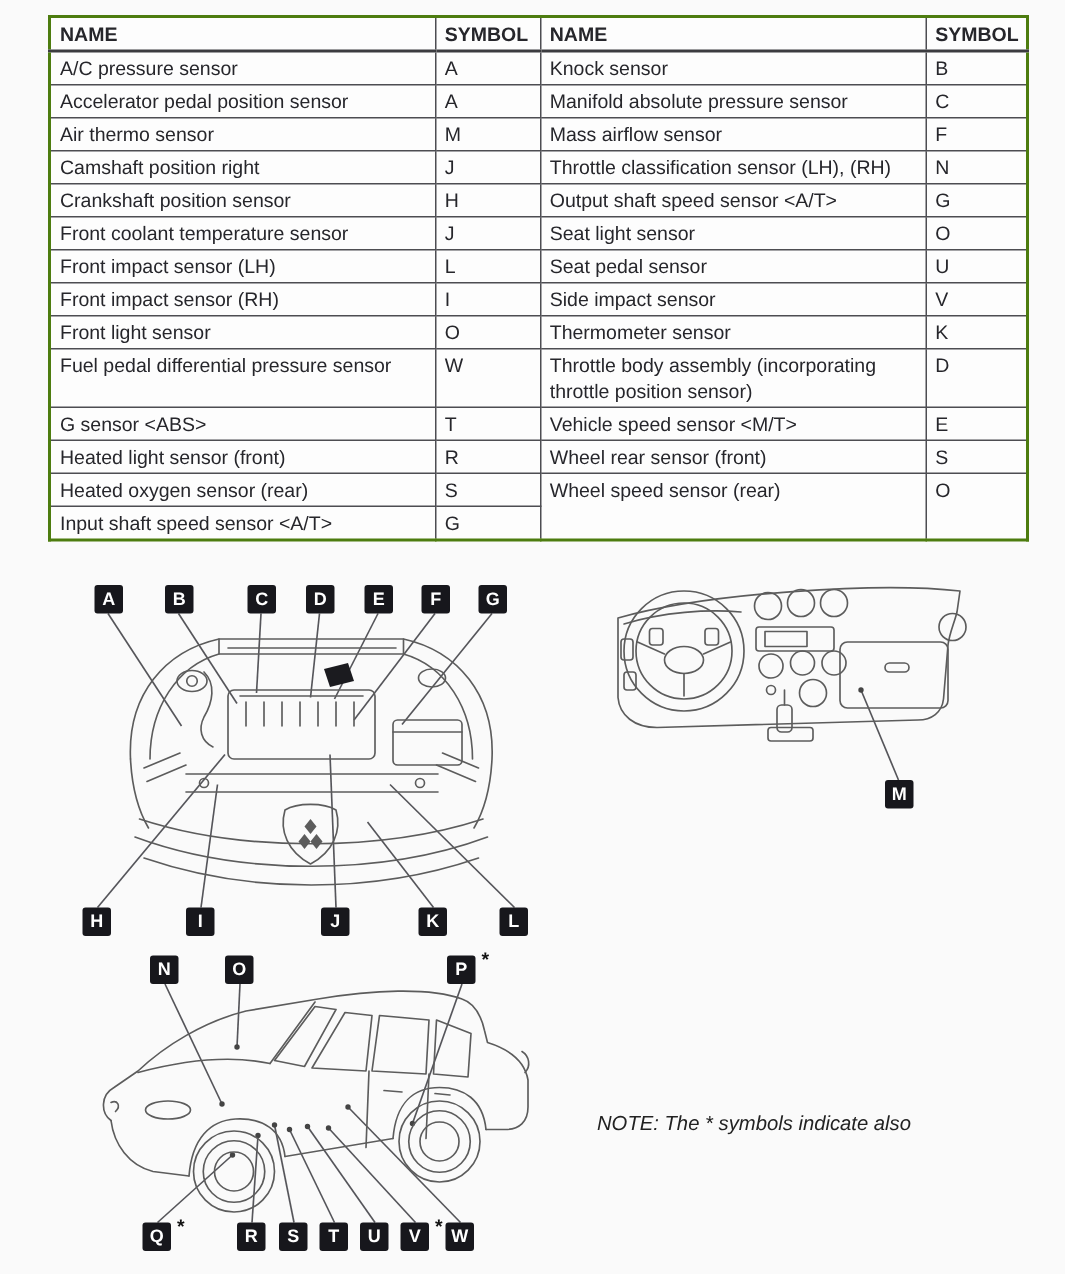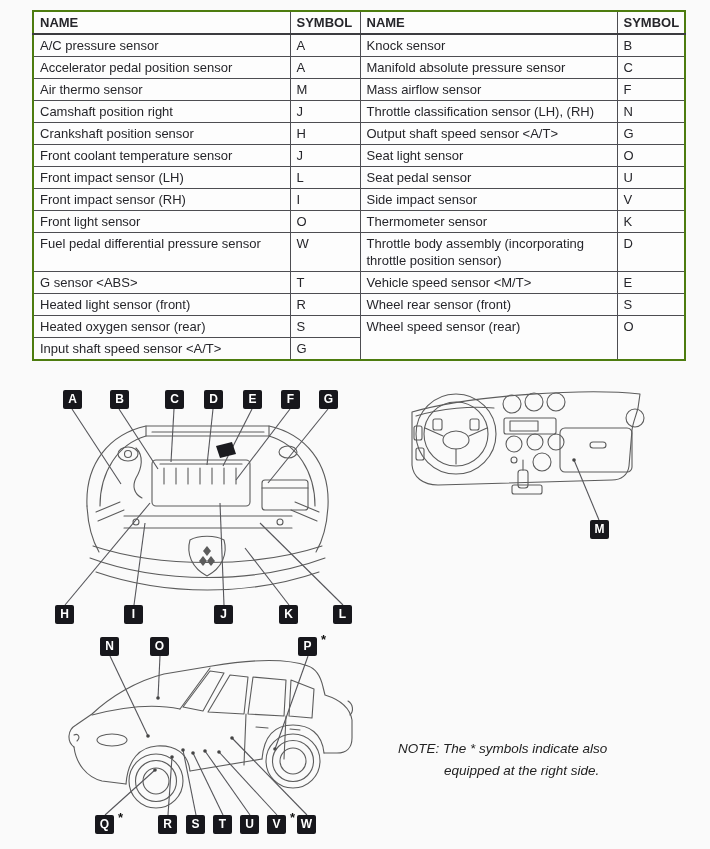--- a/index.html
+++ b/index.html
@@ -341,16 +341,15 @@
     <div class="callout" style="left:207px; top:178px;">
       <span>V</span><span class="star">*</span>
     </div>
     <div class="callout" style="left:237px; top:178px;">
       <span>W</span><span class="star"></span>
     </div>
   </div>
 
   <div class="note">
     <div class="l1">NOTE: The * symbols indicate also</div>
-    <div class="l2">equipped at the right side.</div>
   </div>
 
 </div>
 
 </body></html>

